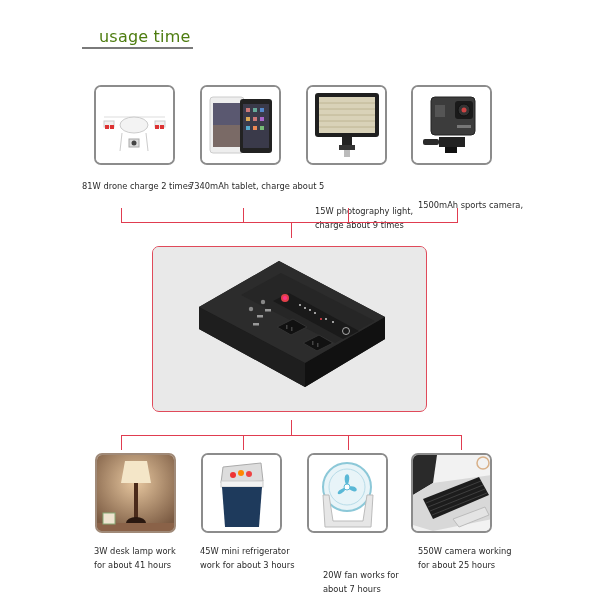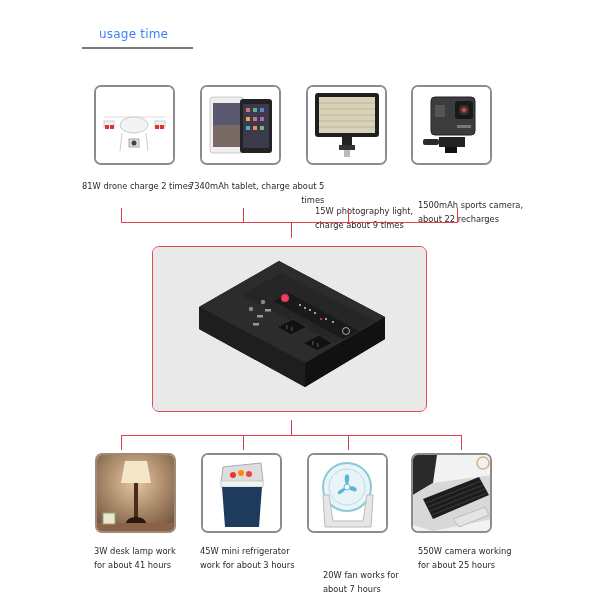--- a/index.html
+++ b/index.html
@@ -1,19 +1,19 @@
 <!DOCTYPE html>
 <html><head>
   <meta charset="utf-8">
   <style>
     html, body { margin:0; padding:0; }
     body { width:600px; height:600px; background:#ffffff; position:relative; overflow:hidden;
            font-family:"DejaVu Sans", sans-serif; color:#222; }
     .abs { position:absolute; }
-    .title { left:99px; top:27px; font-size:12px; color:#3b82f6; letter-spacing:0.2px; }
+    .title { left:99px; top:27px; font-size:16px; color:#4d7c0f; letter-spacing:0.2px; }
     .title-rule { left:82px; top:47px; width:111px; height:2px; background:#7a7a7a; }
     .box { position:absolute; width:81px; height:80px; border:2px solid #8c8c8c; border-radius:7px;
            background:#fff; overflow:hidden; box-sizing:border-box; }
     .cap { position:absolute; font-size:8.3px; line-height:14px; color:#2a2a2a; white-space:nowrap; }
     .rl { position:absolute; background:#e03c50; }
     .center { left:152px; top:246px; width:275px; height:166px; border:1.5px solid #e04a5a; border-radius:7px;
               background:#e9e9e9; box-sizing:border-box; overflow:hidden; }
     svg { display:block; }
   </style>
 </head>
@@ -90,29 +90,27 @@
     <rect x="10" y="52" width="16" height="6" rx="2" fill="#2a2a2a"></rect>
     <rect x="32" y="60" width="12" height="6" fill="#111"></rect>
   </svg>
 </div>
 
 <div class="cap" style="left:82px;top:179px;">
   <div>81W drone charge 2 times</div>
 </div>
 <div class="cap" style="left:189px;top:179px;text-align:right;">
   <div>7340mAh tablet, charge about 5</div>
-  <div>times</div>
 </div>
 <div class="cap" style="left:315px;top:170px;margin-top:34px;">
   <div>15W photography light,</div>
   <div>charge about 9 times</div>
 </div>
 <div class="cap" style="left:418px;top:170px;margin-top:28px;">
   <div>1500mAh sports camera,</div>
-  <div>about 22 recharges</div>
 </div>
 
 <div>
   <div class="rl" style="left:121px;top:208px;width:1px;height:15px;"></div>
   <div class="rl" style="left:243px;top:208px;width:1px;height:15px;"></div>
   <div class="rl" style="left:348px;top:208px;width:1px;height:15px;"></div>
   <div class="rl" style="left:457px;top:208px;width:1px;height:15px;"></div>
   <div class="rl" style="left:121px;top:222px;width:337px;height:1px;"></div>
   <div class="rl" style="left:291px;top:222px;width:1px;height:16px;"></div>
 </div>

